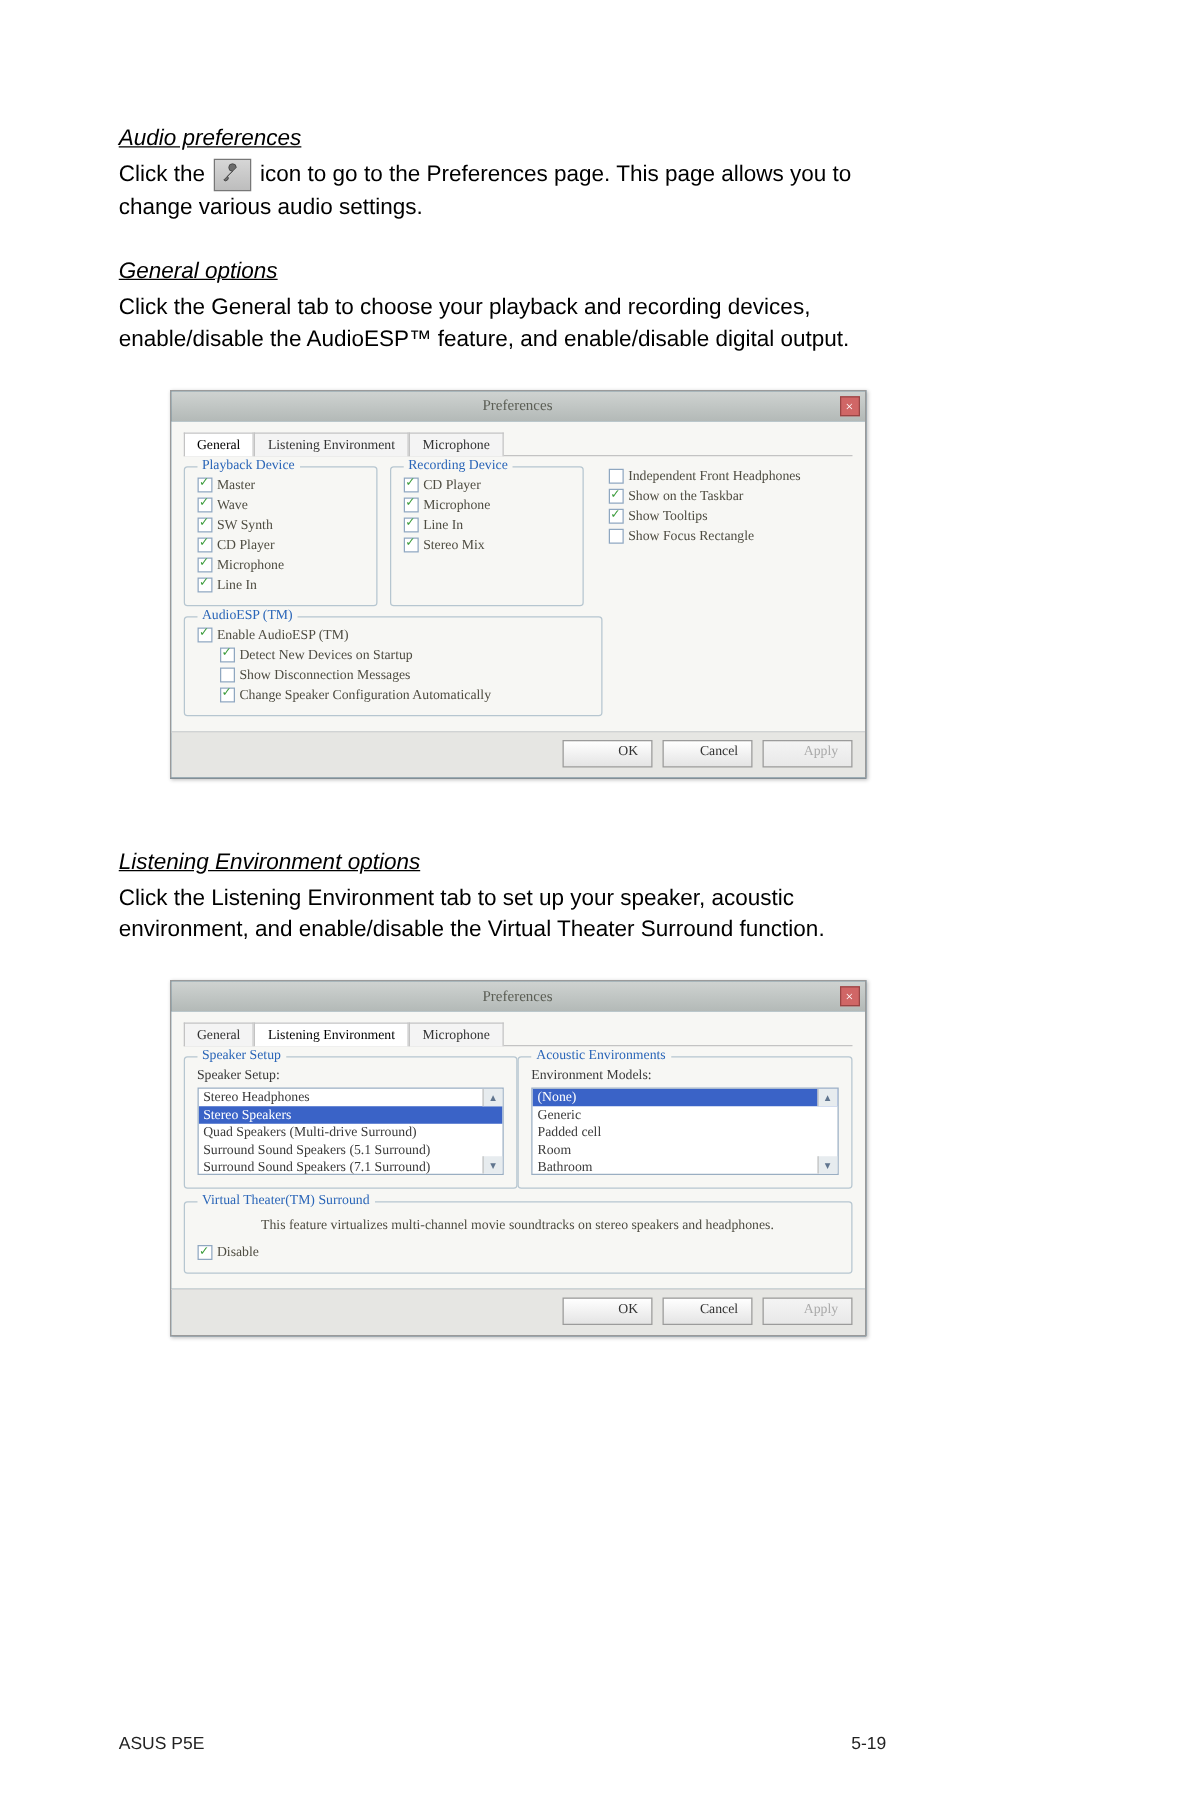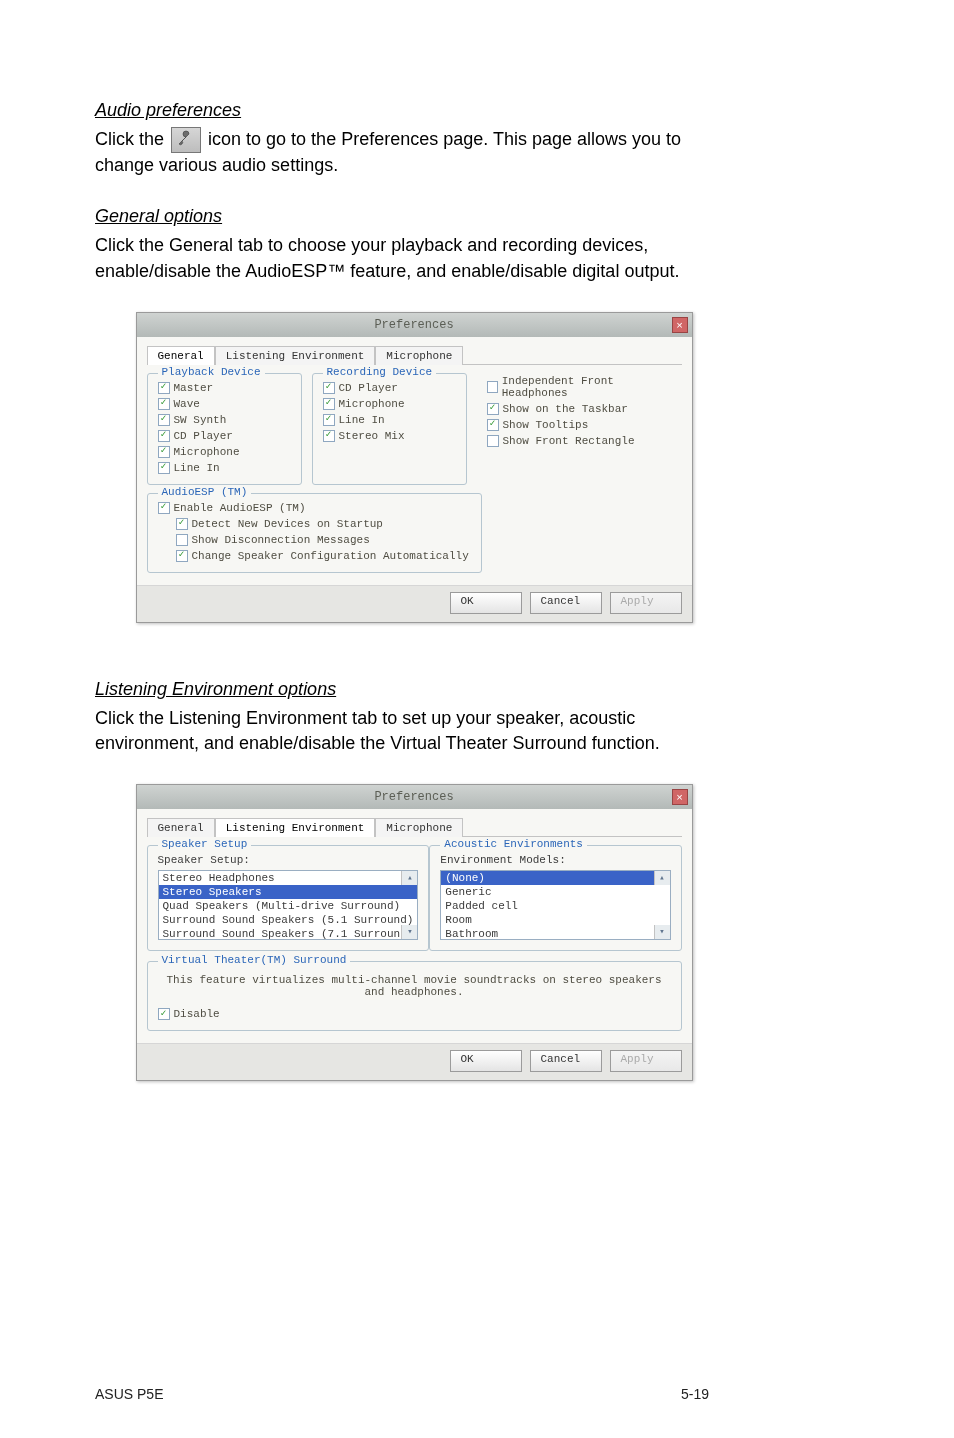--- a/index.html
+++ b/index.html
@@ -48,21 +48,21 @@
     display: flex;
     justify-content: center;
     margin-bottom: 56px;
   }
   .dialog {
     width: 555px;
     border: 1px solid #9a9a9a;
     box-shadow: 1px 1px 3px rgba(0,0,0,0.25);
     background: #0c4a6e;
     font-size: 11px;
-    font-family: Liberation Mono, monospace;
+    font-family: Liberation Serif, serif;
   }
   .titlebar {
     height: 24px;
     background: linear-gradient(#cfd3d1,#b3b9b7);
     display: flex;
     align-items: center;
     justify-content: center;
     color: #5b5e55;
     font-size: 12px;
     position: relative;
@@ -180,21 +180,21 @@
     border-top: 1px solid #d6d6d6;
   }
   .btn {
     min-width: 72px;
     padding: 2px 10px;
     height: 22px;
     box-sizing: border-box;
     border: 1px solid #9b9b9b;
     background: linear-gradient(#ffffff,#e4e4e4);
     font-size: 11px;
-    text-align: left;
+    text-align: right;
     color: #333;
     filter: blur(0.3px);
   }
   .btn.disabled {
     color: #aaa;
     background: linear-gradient(#f4f4f4,#e8e8e8);
   }
 
   
   .group-panel {
@@ -363,21 +363,21 @@
               <div class="check-item">
                   <span class="cb checked"></span>
                   <span>Show on the Taskbar</span>
                 </div>
               <div class="check-item">
                   <span class="cb checked"></span>
                   <span>Show Tooltips</span>
                 </div>
               <div class="check-item">
                   <span class="cb"></span>
-                  <span>Show Front Rectangle</span>
+                  <span>Show Focus Rectangle</span>
                 </div>
             </div>
           </div>
         </div>
 
         <div class="row2b">
 
           <div class="fieldset">
             <div class="legend">AudioESP (TM)</div>
             <div class="check-list">

